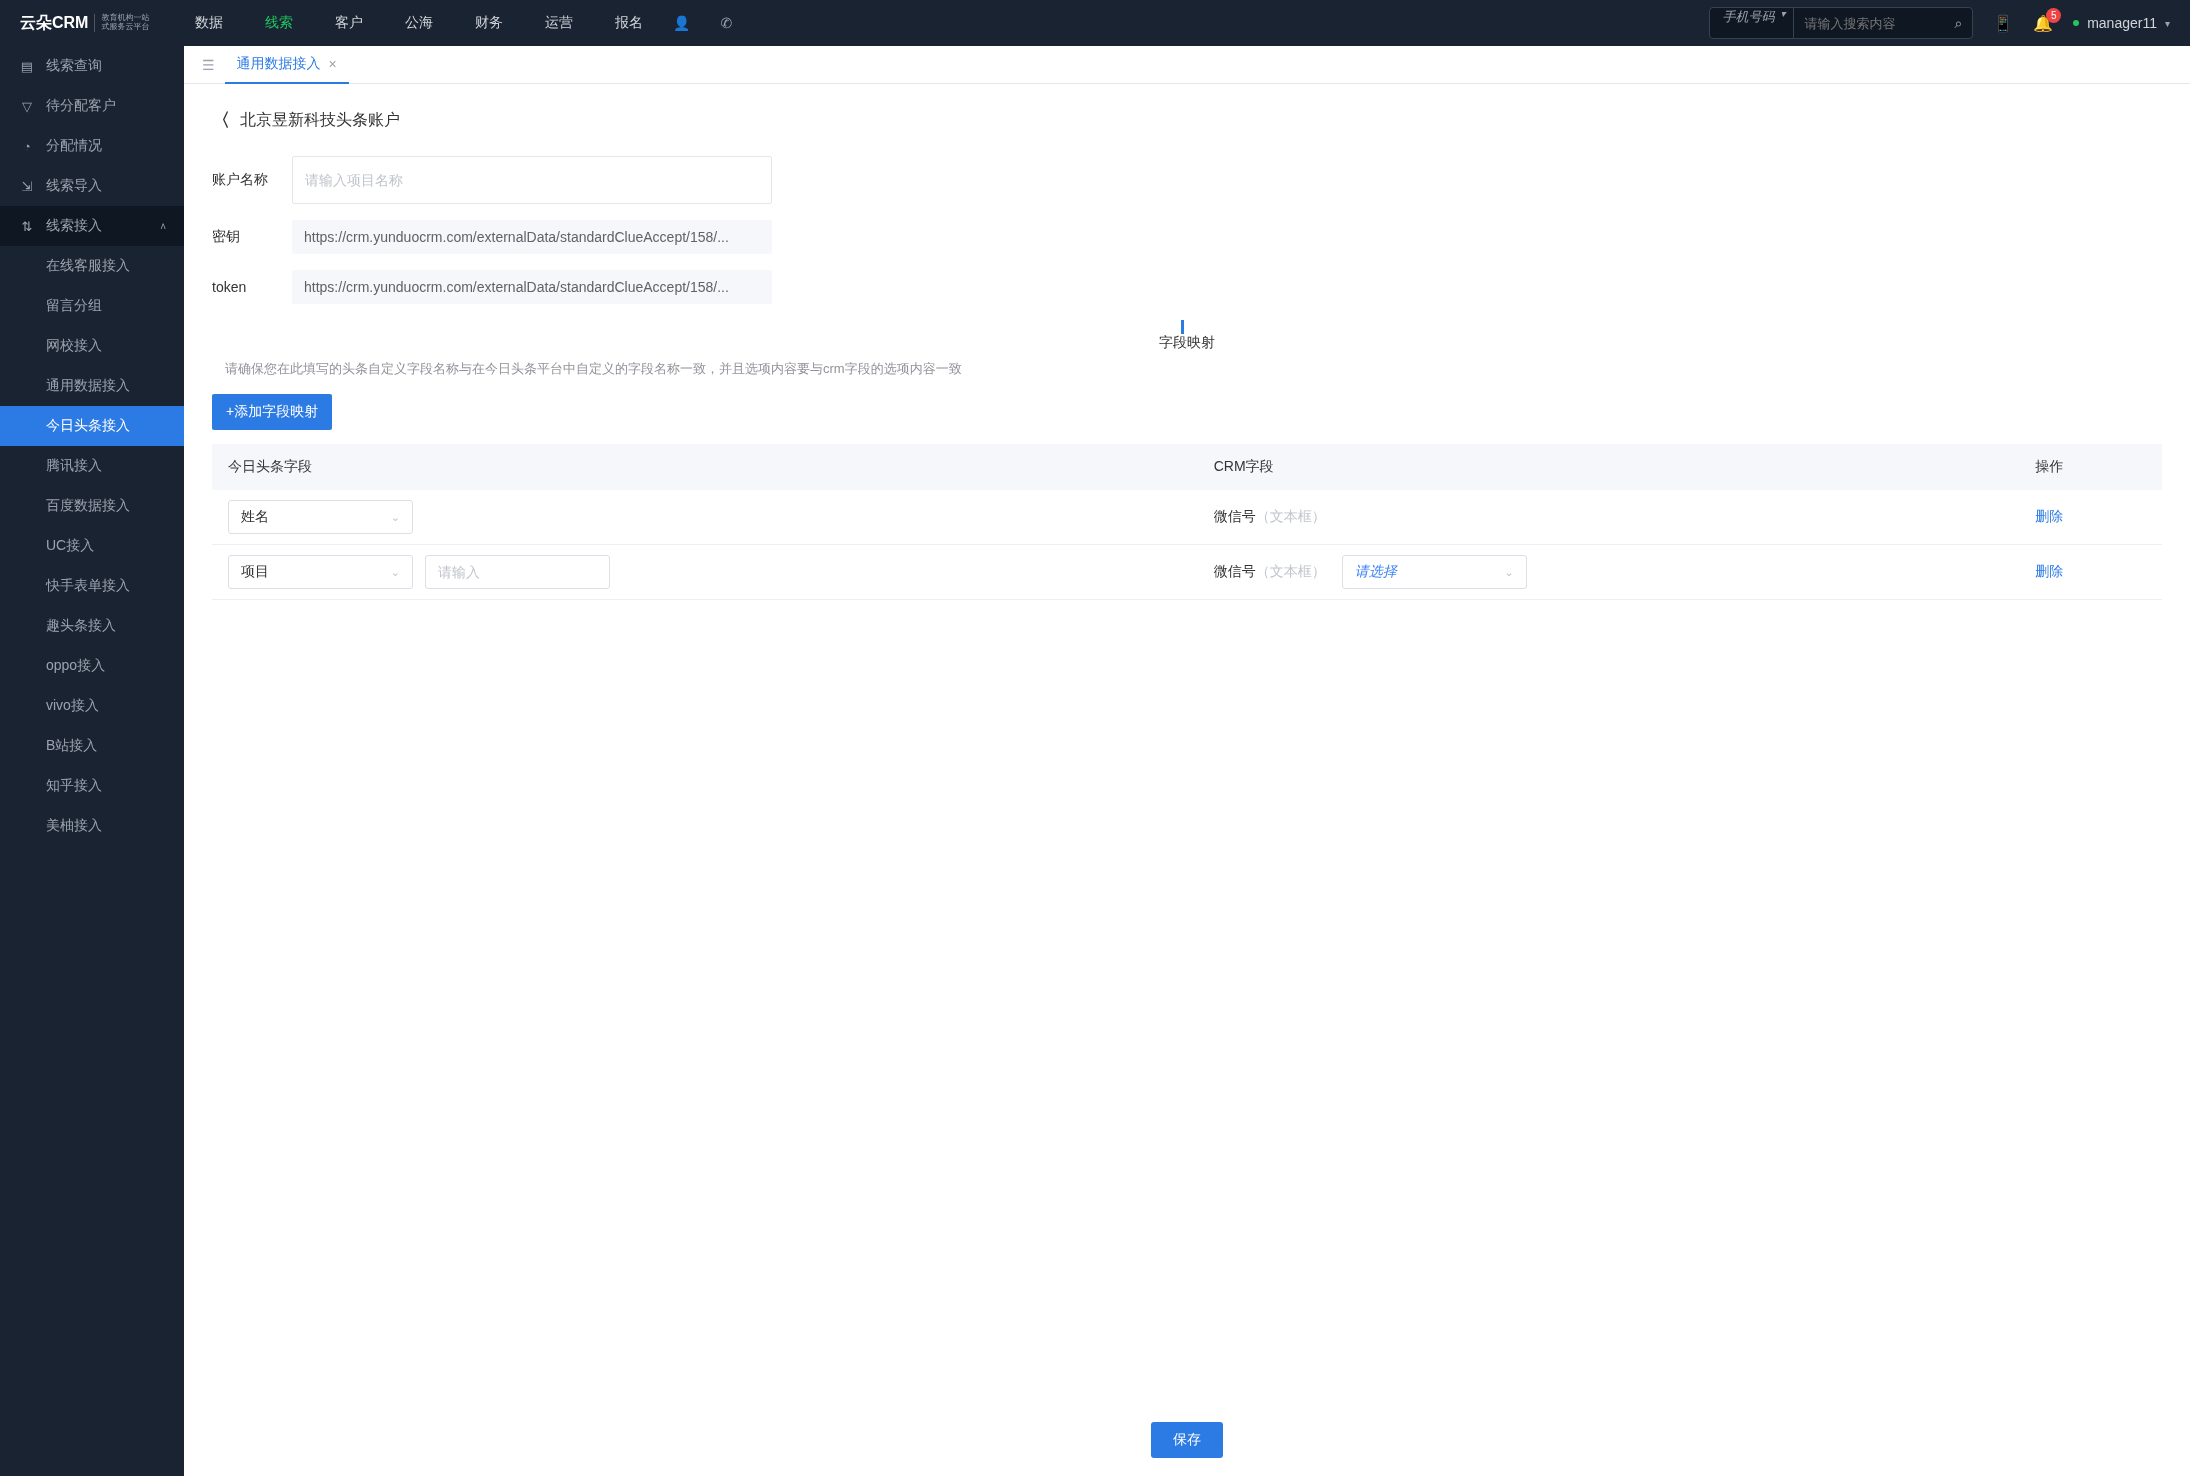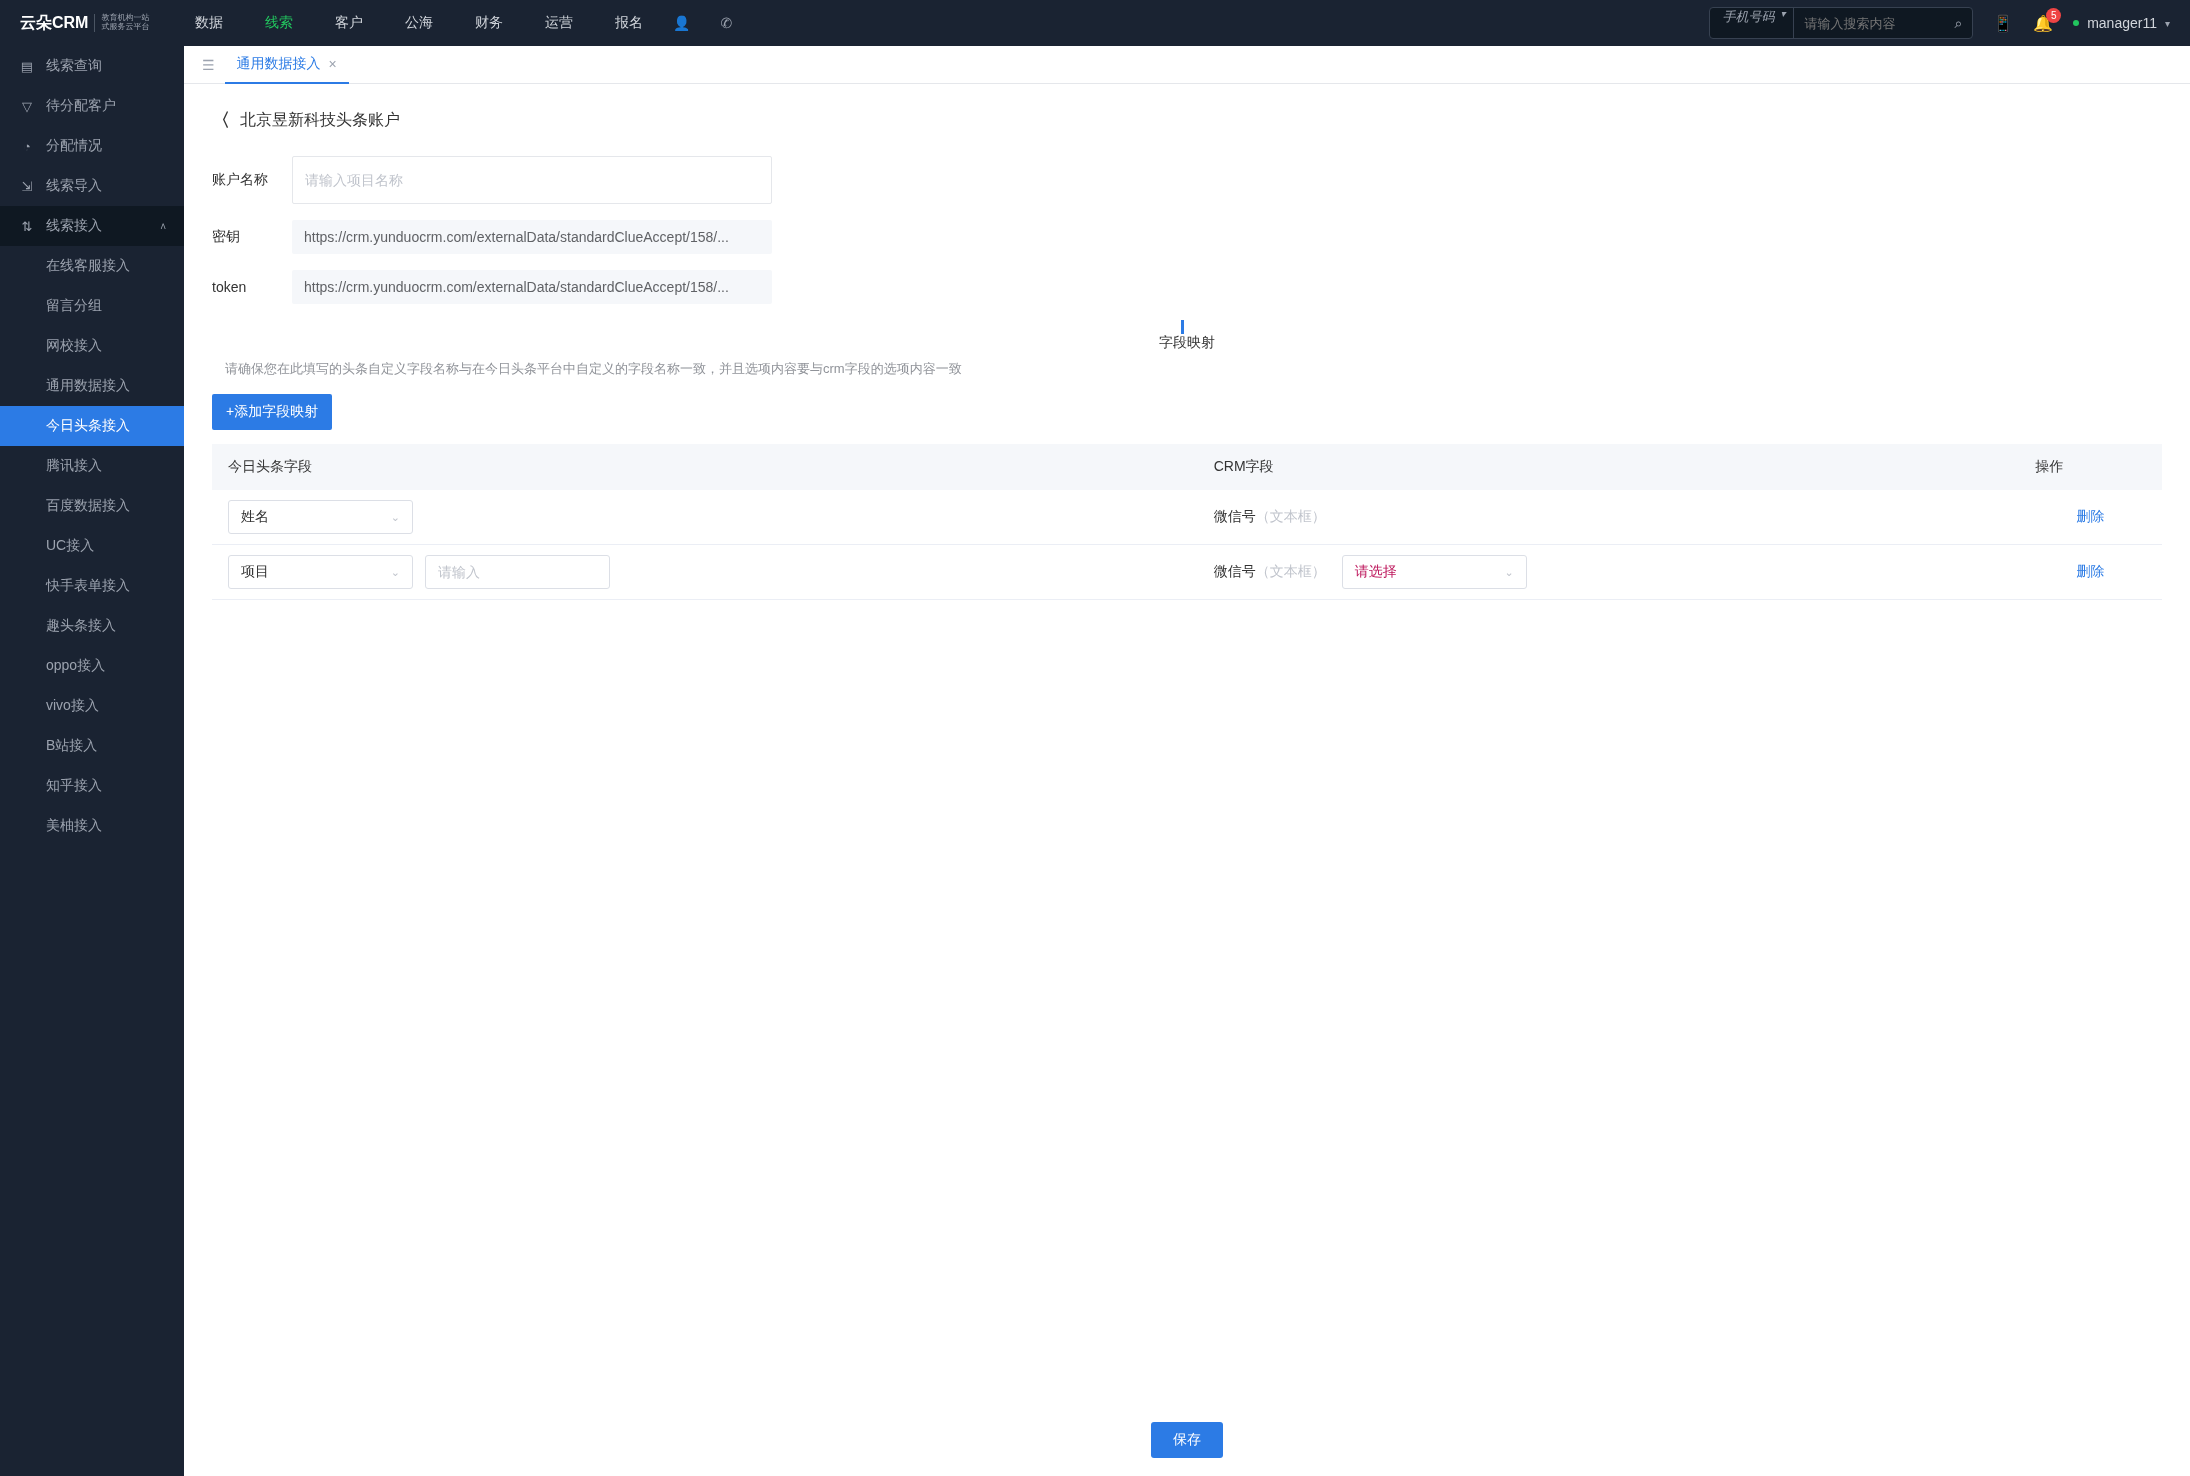--- a/index.html
+++ b/index.html
@@ -56,24 +56,24 @@
 .section-title { display: flex; align-items: center; margin-top: 12px; margin-bottom: 8px; flex-direction: column; }
 .section-bar { width: 3px; height: 14px; background: #2c7be5; margin-right: 10px; }
 .section-label { font-size: 14px; color: #333; font-weight: 500; }
 .section-desc { color: #909399; font-size: 13px; margin-bottom: 16px; margin-left: 13px; }
 .add-btn { background: #2c7be5; color: #fff; border: none; padding: 9px 14px; border-radius: 2px; font-size: 14px; cursor: pointer; margin-bottom: 14px; }
 .table { width: 100%; border-collapse: collapse; }
 .table thead { background: #f5f7fa; }
 .table th { text-align: left; padding: 14px 16px; font-weight: normal; color: #333; font-size: 14px; }
 .table td { padding: 10px 16px; border-bottom: 1px solid #ebeef5; vertical-align: middle; }
 .th-action { text-align: right; }
-.td-action { text-align: center; }
+.td-action { text-align: left; }
 .select-box { width: 185px; height: 34px; border: 1px solid #dcdfe6; border-radius: 3px; padding: 0 12px; display: flex; align-items: center; justify-content: space-between; background: #fff; cursor: pointer; font-size: 14px; }
 .select-box .arrow { color: #c0c4cc; font-size: 11px; }
-.select-placeholder { color: #be185d; }
+.select-placeholder { color: #3b82f6; font-style: italic; }
 .small-input { width: 185px; height: 34px; border: 1px solid #dcdfe6; border-radius: 3px; padding: 0 12px; font-size: 14px; outline: none; }
 .small-input::placeholder { color: #c0c4cc; }
 .crm-cell { display: flex; align-items: center; gap: 16px; }
 .crm-text { color: #333; text-align: right; }
 .crm-sub { color: #c0c4cc; }
 .link { color: #2c7be5; cursor: pointer; }
 .footer { display: flex; justify-content: center; padding: 18px 0; border-top: 1px solid transparent; }
 .save-btn { background: #2c7be5; color: #fff; border: none; padding: 9px 22px; border-radius: 3px; font-size: 14px; cursor: pointer; }
 
 

